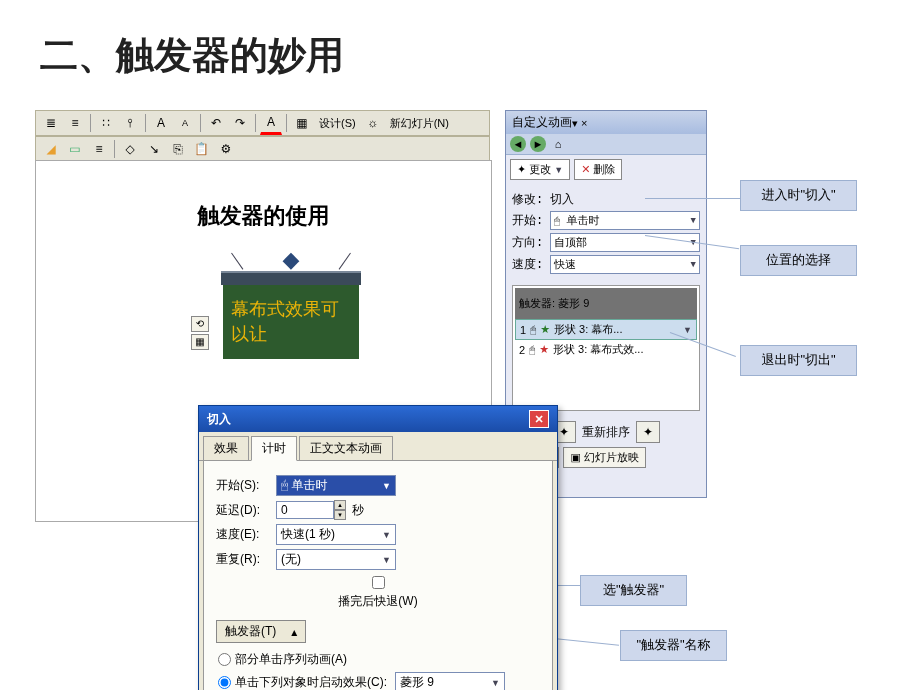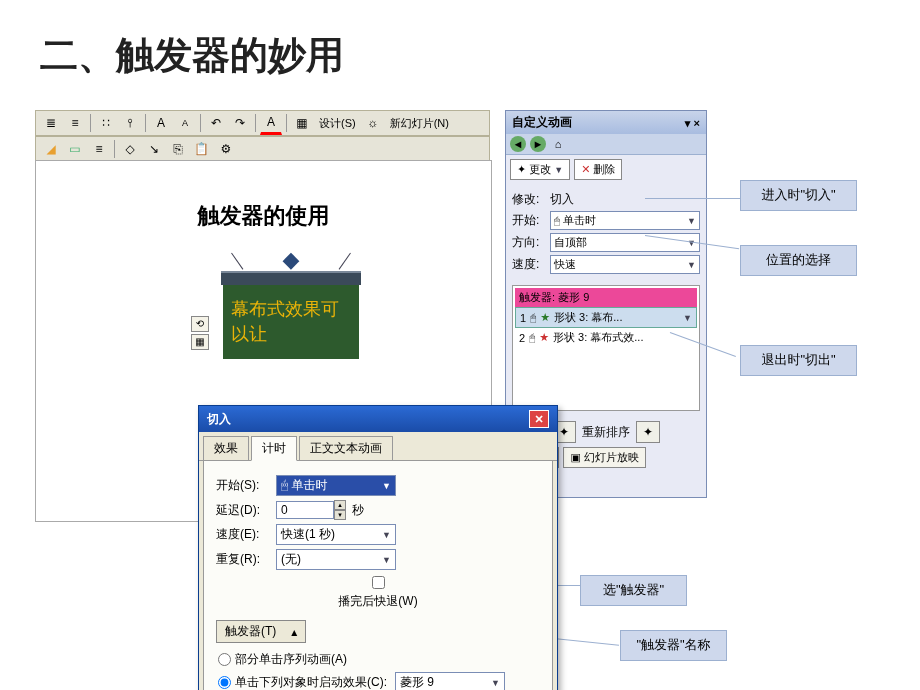--- a/index.html
+++ b/index.html
@@ -122,25 +122,23 @@
   left: 505px;
   top: 110px;
   width: 200px;
   background: #e8eaf5;
   border: 1px solid #7a8db5;
   font-size: 12px;
 }
 .anim-header {
   background: linear-gradient(#c8d4ea, #a8bce0);
   padding: 3px 6px;
-  font-weight: bold;
-  display: flex;
-  justify-content: space-between;
-  align-items: center;
-  gap: 20px;
+  font-weight: normal;
+  display: flex;
+  align-items: center;
 }
 .anim-header-ctrl { font-size: 11px; cursor: pointer; }
 .anim-nav {
   background: #c8d4ea;
   padding: 2px 4px;
   display: flex;
   gap: 4px;
   border-bottom: 1px solid #9cb0d0;
 }
 .anim-nav span {
@@ -165,20 +163,21 @@
   align-items: center;
   gap: 3px;
 }
 .anim-body {
   padding: 4px 6px;
 }
 .anim-row {
   display: flex;
   align-items: center;
   margin: 3px 0;
+  font-family: Liberation Mono, monospace;
 }
 .anim-label { width: 38px; }
 .anim-value { flex: 1; }
 .anim-select {
   flex: 1;
   background: #fff;
   border: 1px solid #7a8db5;
   padding: 1px 3px;
   font-size: 11px;
   display: flex;
@@ -187,22 +186,22 @@
 }
 .anim-list {
   background: #fff;
   border: 1px solid #999;
   margin: 4px 6px;
   padding: 2px;
   min-height: 120px;
   font-size: 11px;
 }
 .anim-list-header {
-  background: #ec4899;
-  padding: 2px 4px;
+  background: #737373;
+  padding: 8px 4px;
   font-size: 11px;
 }
 .anim-list-item {
   padding: 2px 4px;
   display: flex;
   align-items: center;
   gap: 4px;
 }
 .anim-list-item.sel {
   background: #cde;

